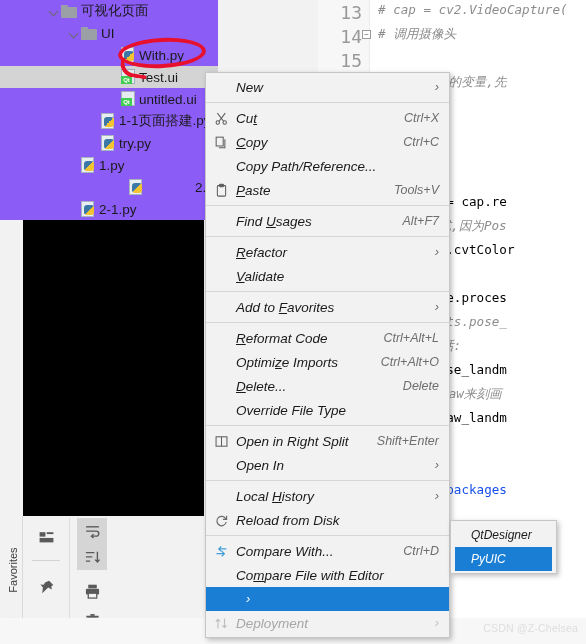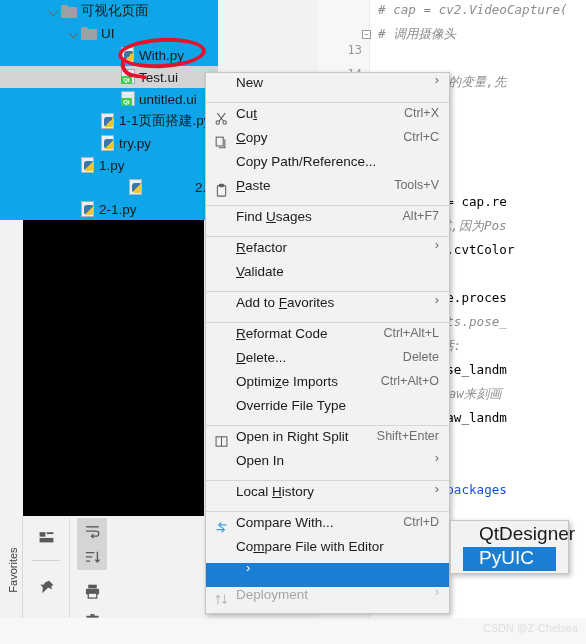--- a/index.html
+++ b/index.html
@@ -8,21 +8,21 @@
     font-family: "Liberation Sans", "DejaVu Sans", sans-serif;
     background: #f2f2f2;
     overflow: hidden;
     position: relative;
     -webkit-font-smoothing: antialiased;
   }
 
   
   #project-tree {
     position: absolute; left: 0; top: 0; width: 218px; height: 220px;
-    background: #0ea5e9; overflow: hidden;
+    background: #8b5cf6; overflow: hidden;
   }
   .tree-row {
     position: absolute; left: 0; right: 0; height: 22px;
     display: flex; align-items: center;
     font-size: 13.5px; color: #1a1a1a; white-space: nowrap;
   }
   .tree-row.selected { background: #d4d4d4; }
   .tree-arrow {
     width: 13px; height: 13px; flex: 0 0 13px; position: relative;
   }
@@ -119,23 +119,22 @@
   
   #code-editor {
     position:absolute; left:318px; top:0; width:268px; height:620px;
     background:#ffffff; overflow:hidden;
   }
   #gutter {
     position:absolute; left:0; top:0; width:52px; height:620px;
     background:#f7f7f7; border-right:1px solid #ececec;
   }
   .ln {
-    position:absolute; right:7px; font-size:12px; color:#999999;
+    position:absolute; right:7px; font-size:18px; color:#999999;
     font-family:"DejaVu Sans Mono","Liberation Mono",monospace;
-    margin-top:41px;
   }
   .fold {
     position:absolute; left:44px; width:9px; height:9px;
     border:1px solid #9a9a9a; color:#5a5a5a; font-size:8px;
     line-height:7px; text-align:center; background:#fff;
   }
   .code-line {
     position:absolute; left:60px; white-space:pre;
     font-family:"DejaVu Sans Mono","Liberation Mono",monospace;
     font-size:12.6px; color:#000000;
@@ -146,46 +145,46 @@
 
   
   #context-menu {
     position:absolute; left:205px; top:72px; width:245px;
     background:#f2f2f2; border:1px solid #c6c6c6;
     box-shadow: 2px 2px 5px rgba(0,0,0,.25);
     z-index:30; padding:2px 0;
     font-size:13.5px; color:#1a1a1a;
   }
   .mi {
-    position:relative; height:24px; display:flex; 
-    padding-left:30px; padding-right:10px; white-space:nowrap;
+    position:relative; height:24px; display:flex; align-items:center;
+    padding-left:30px; padding-right:10px; white-space:nowrap;font-style:italic;
   }
   .mi.selected { background:#1a7fd4; color:#ffffff; }
   .mi.disabled { color:#a6a6a6; }
   .mi .mi-label { flex:1; }
   .mi .mi-shortcut { color:#6e6e6e; font-size:12.5px; margin-left:14px; }
   .mi .mi-arrow {
     margin-left:10px; font-size:13px; color:#6b6b6b; line-height:10px;
   }
   .mi.selected .mi-arrow { color:#ffffff; }
   .mi.disabled .mi-arrow { color:#bdbdbd; }
   .mi .mi-icon {
     position:absolute; left:7px; top:4px; width:16px; height:16px;
     display:flex; align-items:center; justify-content:center;
     color:#5d5d5d;
   }
   .menu-sep { height:1px; background:#d6d6d6; margin:3px 0; }
   .u { text-decoration:underline; }
 
   
   #submenu {
-    position:absolute; left:450px; top:520px; width:119px;
+    position:absolute; left:450px; top:520px; width:107px;
     background:#f2f2f2; border:1px solid #c6c6c6;
     box-shadow: 2px 2px 5px rgba(0,0,0,.25);
-    z-index:35; padding:2px 12px; font-size:19px; color:#1a1a1a;
+    z-index:35; padding:2px 4px; font-size:12px; color:#1a1a1a;
   }
   #submenu .mi { padding-left:16px; }
 
   
   #watermark {
     position:absolute; right:8px; bottom:10px;
     font-size:10.5px; color:#dedede; letter-spacing:.2px;text-align:right;
   }
   #bottom-strip {
     position:absolute; left:0; bottom:0; width:586px; height:26px;
@@ -347,26 +346,26 @@
     <div class="mi">
       <span class="mi-label">Add to <span class="u">F</span>avorites</span>
       <span class="mi-arrow">›</span>
     </div>
     <div class="menu-sep"></div>
     <div class="mi">
       <span class="mi-label"><span class="u">R</span>eformat Code</span>
       <span class="mi-shortcut">Ctrl+Alt+L</span>
     </div>
     <div class="mi">
+      <span class="mi-label">Optimi<span class="u">z</span>e Imports</span>
+      <span class="mi-shortcut">Ctrl+Alt+O</span>
+    </div>
+    <div class="mi">
       <span class="mi-label"><span class="u">D</span>elete...</span>
       <span class="mi-shortcut">Delete</span>
-    </div>
-    <div class="mi">
-      <span class="mi-label">Optimi<span class="u">z</span>e Imports</span>
-      <span class="mi-shortcut">Ctrl+Alt+O</span>
     </div>
     <div class="mi">
       <span class="mi-label">Override File Type</span>
     </div>
     <div class="menu-sep"></div>
     <div class="mi">
       <span class="mi-icon">
         <svg width="15" height="15" viewBox="0 0 16 16">
           <g fill="none" stroke="#5d5d5d" stroke-width="1.1">
             <rect x="2.2" y="3" width="11.6" height="10"></rect>
@@ -378,20 +377,31 @@
       <span class="mi-shortcut">Shift+Enter</span>
     </div>
     <div class="mi">
       <span class="mi-label">Open In</span>
       <span class="mi-arrow">›</span>
     </div>
     <div class="menu-sep"></div>
     <div class="mi">
       <span class="mi-label">Local <span class="u">H</span>istory</span>
       <span class="mi-arrow">›</span>
+    </div>
+    <div class="mi">
+      <span class="mi-icon">
+        <svg width="15" height="15" viewBox="0 0 16 16">
+          <g fill="none" stroke="#6b6b6b" stroke-width="1.3">
+            <path d="M12.6 6.4A5 5 0 1 0 13 9.6"></path>
+            <path d="M13.4 2.8v3.9h-3.9"></path>
+          </g>
+        </svg>
+      </span>
+      <span class="mi-label">Reload from Disk</span>
     </div>
     <div class="menu-sep"></div>
     <div class="mi">
       <span class="mi-icon">
         <svg width="15" height="15" viewBox="0 0 16 16">
           <g fill="none" stroke="#3f9ddb" stroke-width="1.3">
             <path d="M2.6 10.3h8.2"></path>
             <path d="M8.2 7.6l2.8 2.7-2.8 2.7"></path>
             <path d="M13.2 5.2h-8"></path>
             <path d="M7.8 2.6L5.1 5.2l2.7 2.6"></path>

